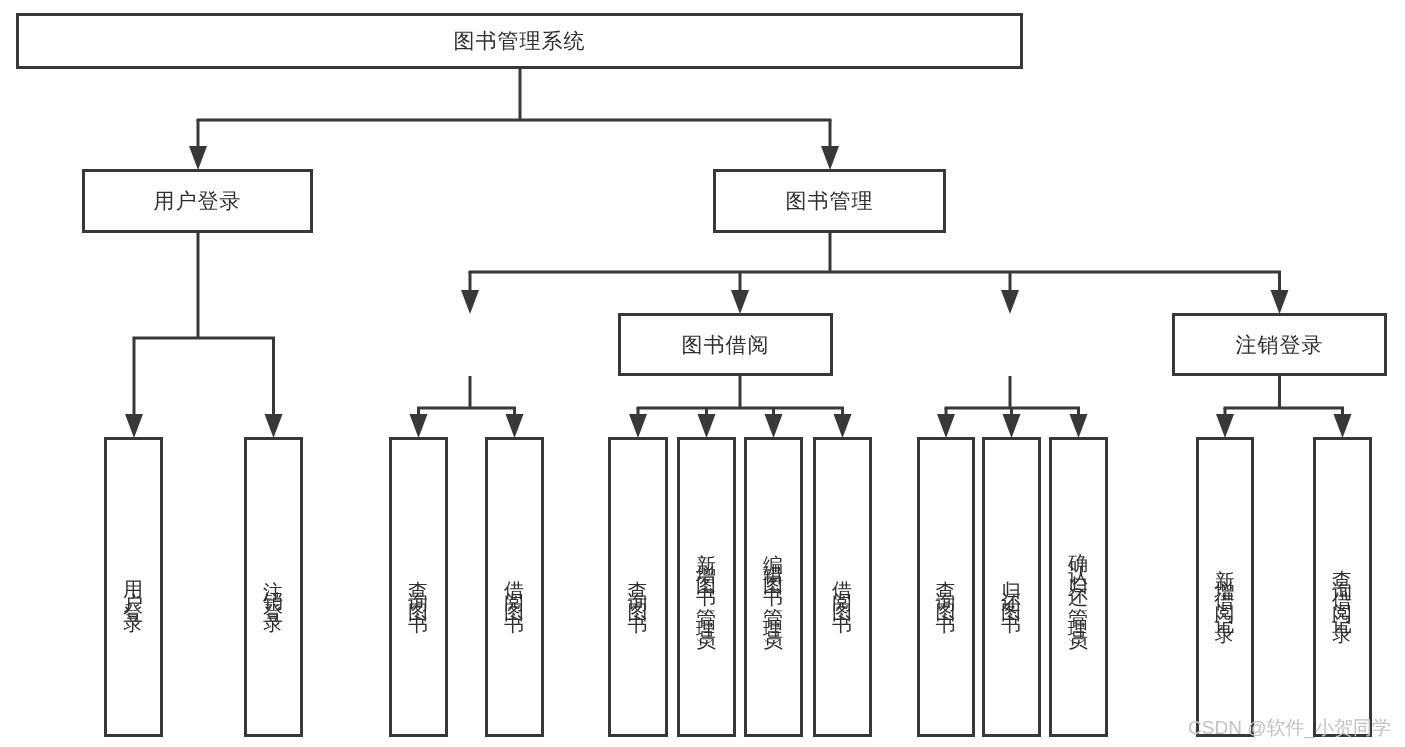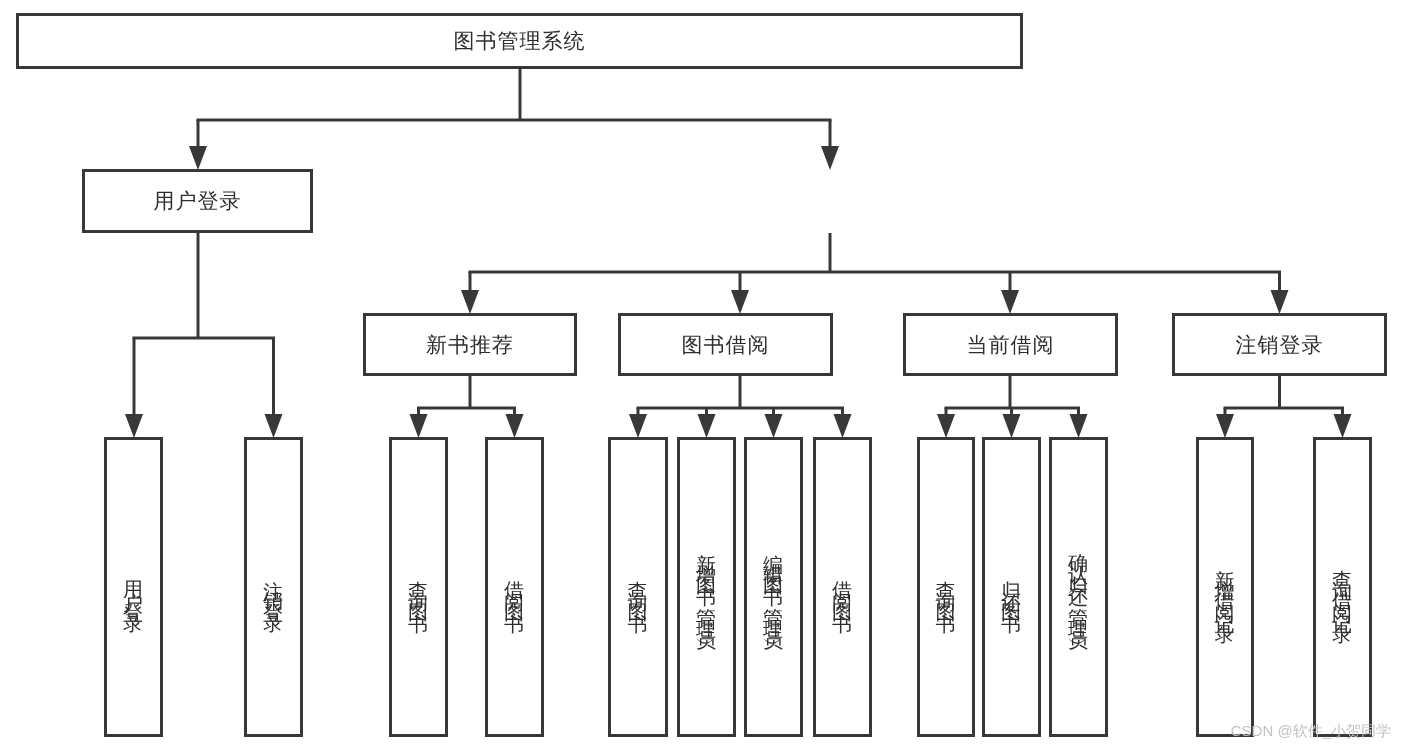--- a/index.html
+++ b/index.html
@@ -21,21 +21,21 @@
   }
   .node .lbl{
     font-size:21px;letter-spacing:1px;white-space:nowrap;
   }
   .node .vlbl{
     writing-mode:vertical-rl;text-orientation:mixed;
     font-size:20px;letter-spacing:11px;line-height:1.1;white-space:nowrap;
   }
   .watermark{
     position:absolute;right:14px;bottom:6px;
-    font-size:15px;color:var(--watermark);white-space:nowrap;
+    font-size:19px;color:var(--watermark);white-space:nowrap;
   }
 </style>
 </head>
 <body>
 
 <div class="canvas">
 
   <svg class="wires" viewBox="0 0 1405 747" xmlns="http://www.w3.org/2000/svg">
     <g>
       <line x1="520" y1="69" x2="520" y2="120"></line>
@@ -105,29 +105,26 @@
     </g>
   </svg>
 
   <div class="node" style="left:16px;top:13px;width:1007px;height:56px">
     <span class="lbl">图书管理系统</span>
   </div>
 
   <div class="node" style="left:82px;top:169px;width:231px;height:64px">
     <span class="lbl">用户登录</span>
   </div>
+  <div class="node" style="left:713px;top:169px;width:233px;height:64px">
+    <span class="lbl">图书管理</span>
+  </div>
 
-  <div class="node" style="left:363px;top:313px;width:214px;height:63px">
-    <span class="lbl">新书推荐</span>
-  </div>
   <div class="node" style="left:618px;top:313px;width:215px;height:63px">
     <span class="lbl">图书借阅</span>
-  </div>
-  <div class="node" style="left:903px;top:313px;width:215px;height:63px">
-    <span class="lbl">当前借阅</span>
   </div>
   <div class="node" style="left:1172px;top:313px;width:215px;height:63px">
     <span class="lbl">注销登录</span>
   </div>
 
   <div class="node" style="left:104px;top:437px;width:59px;height:300px">
     <span class="vlbl">用户登录</span>
   </div>
   <div class="node" style="left:244px;top:437px;width:59px;height:300px">
     <span class="vlbl">注销登录</span>

